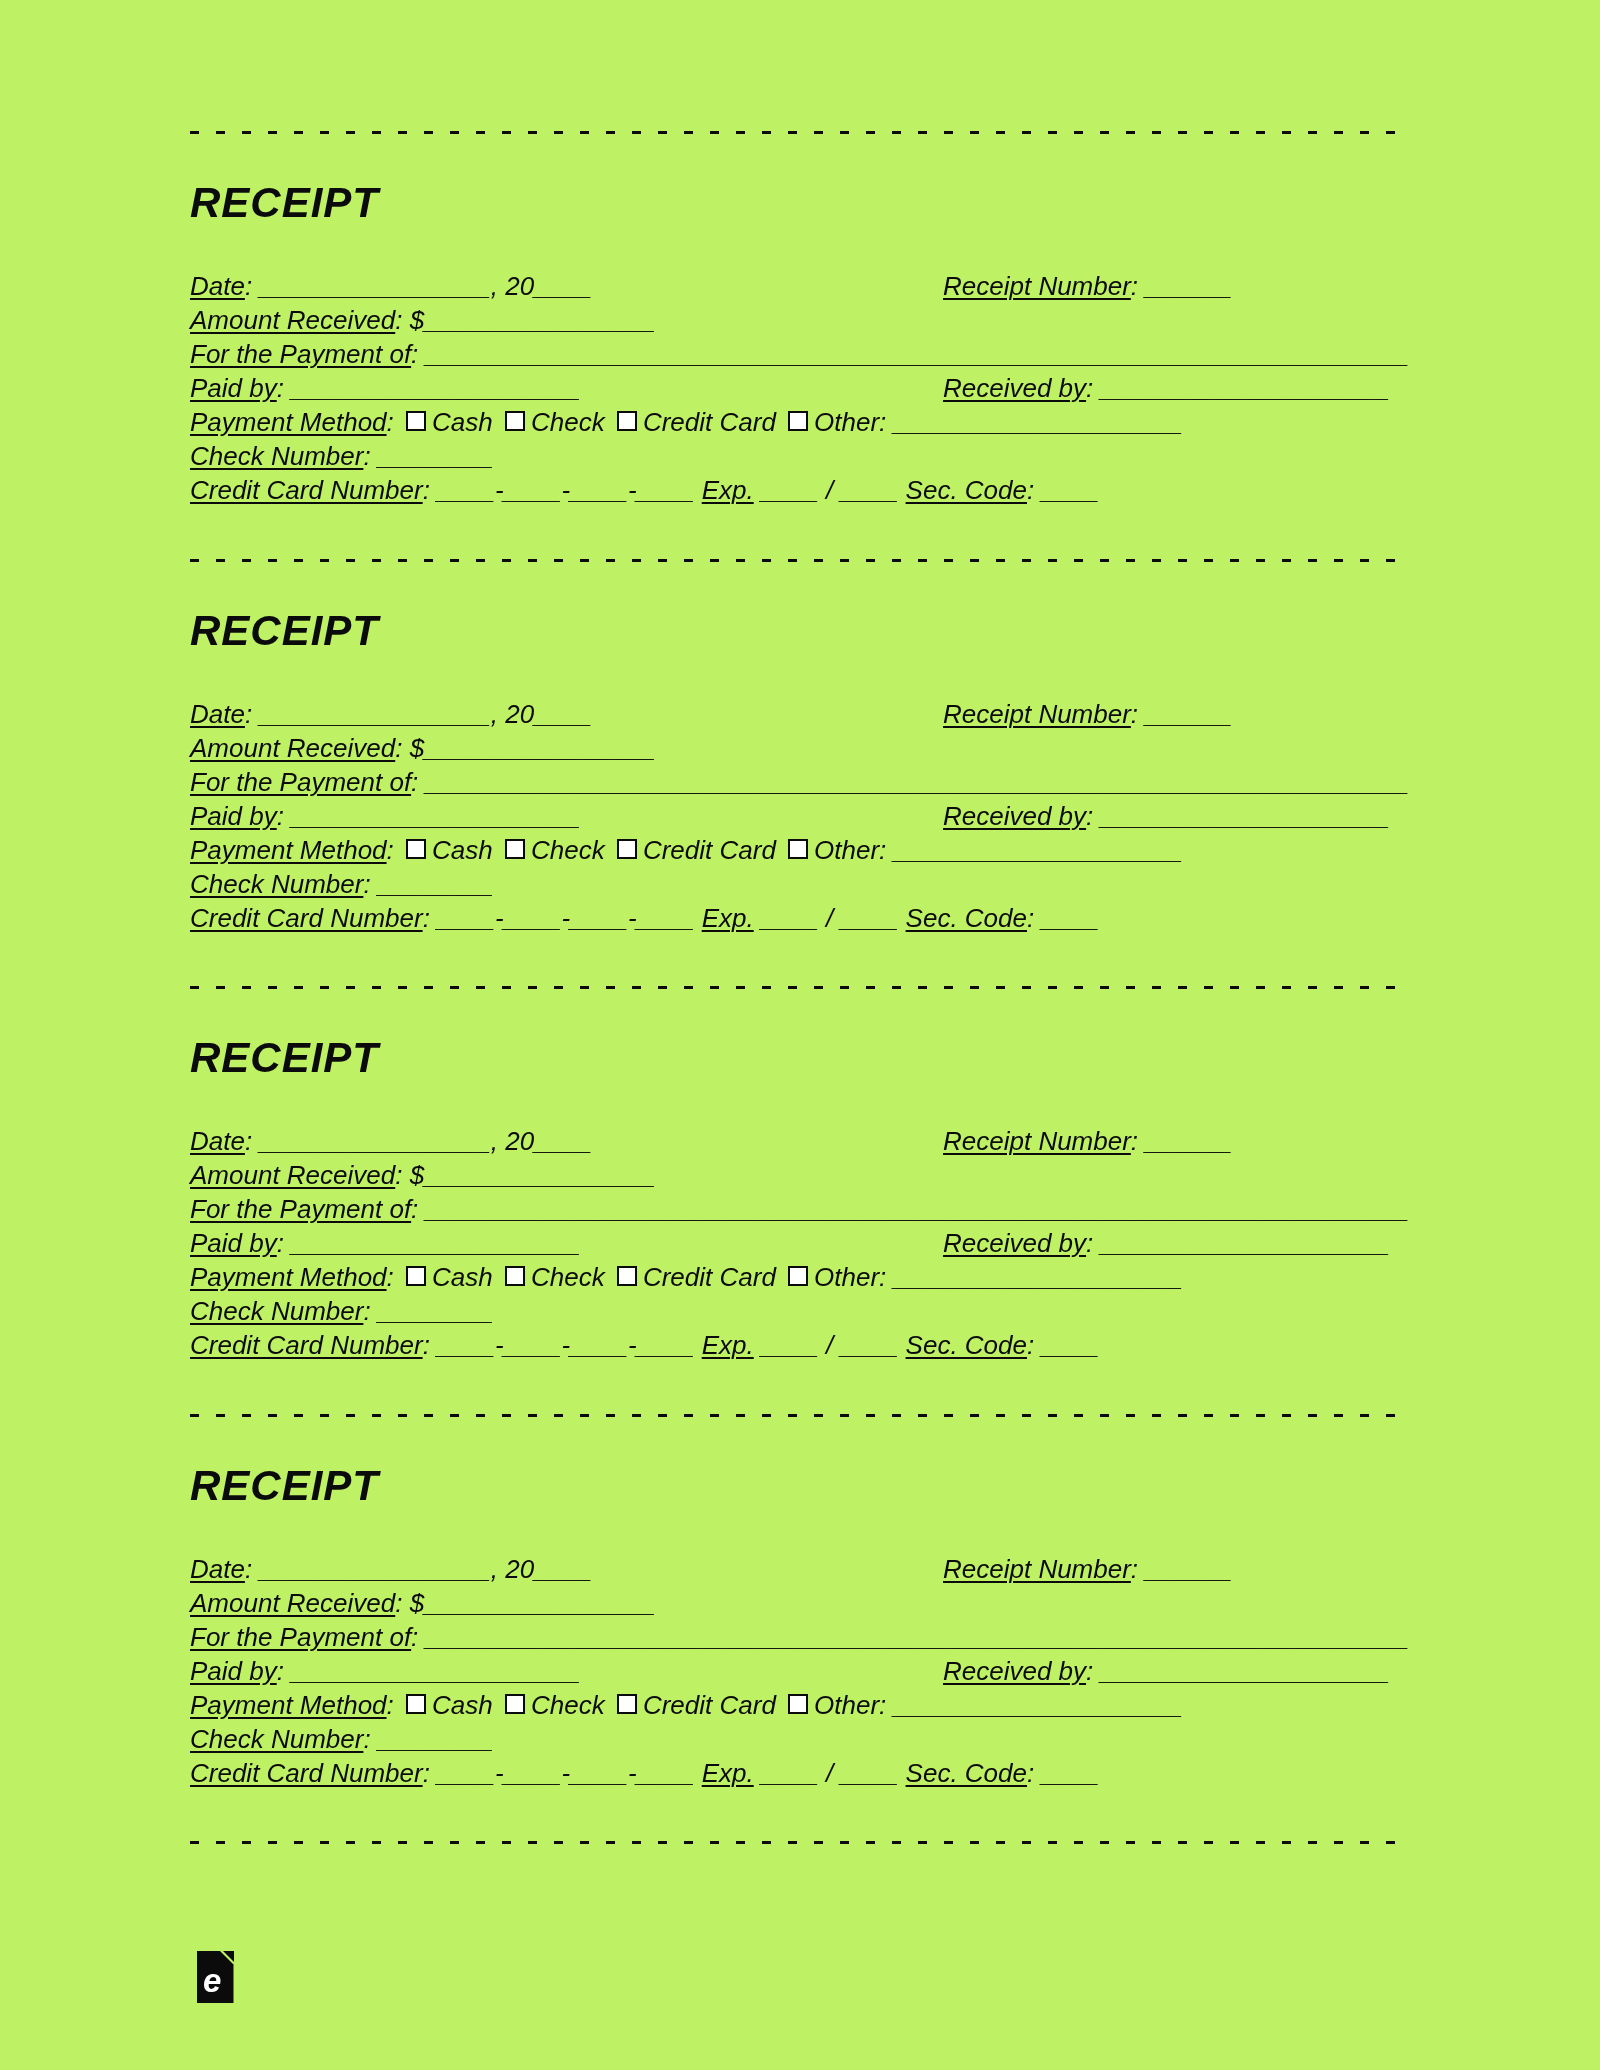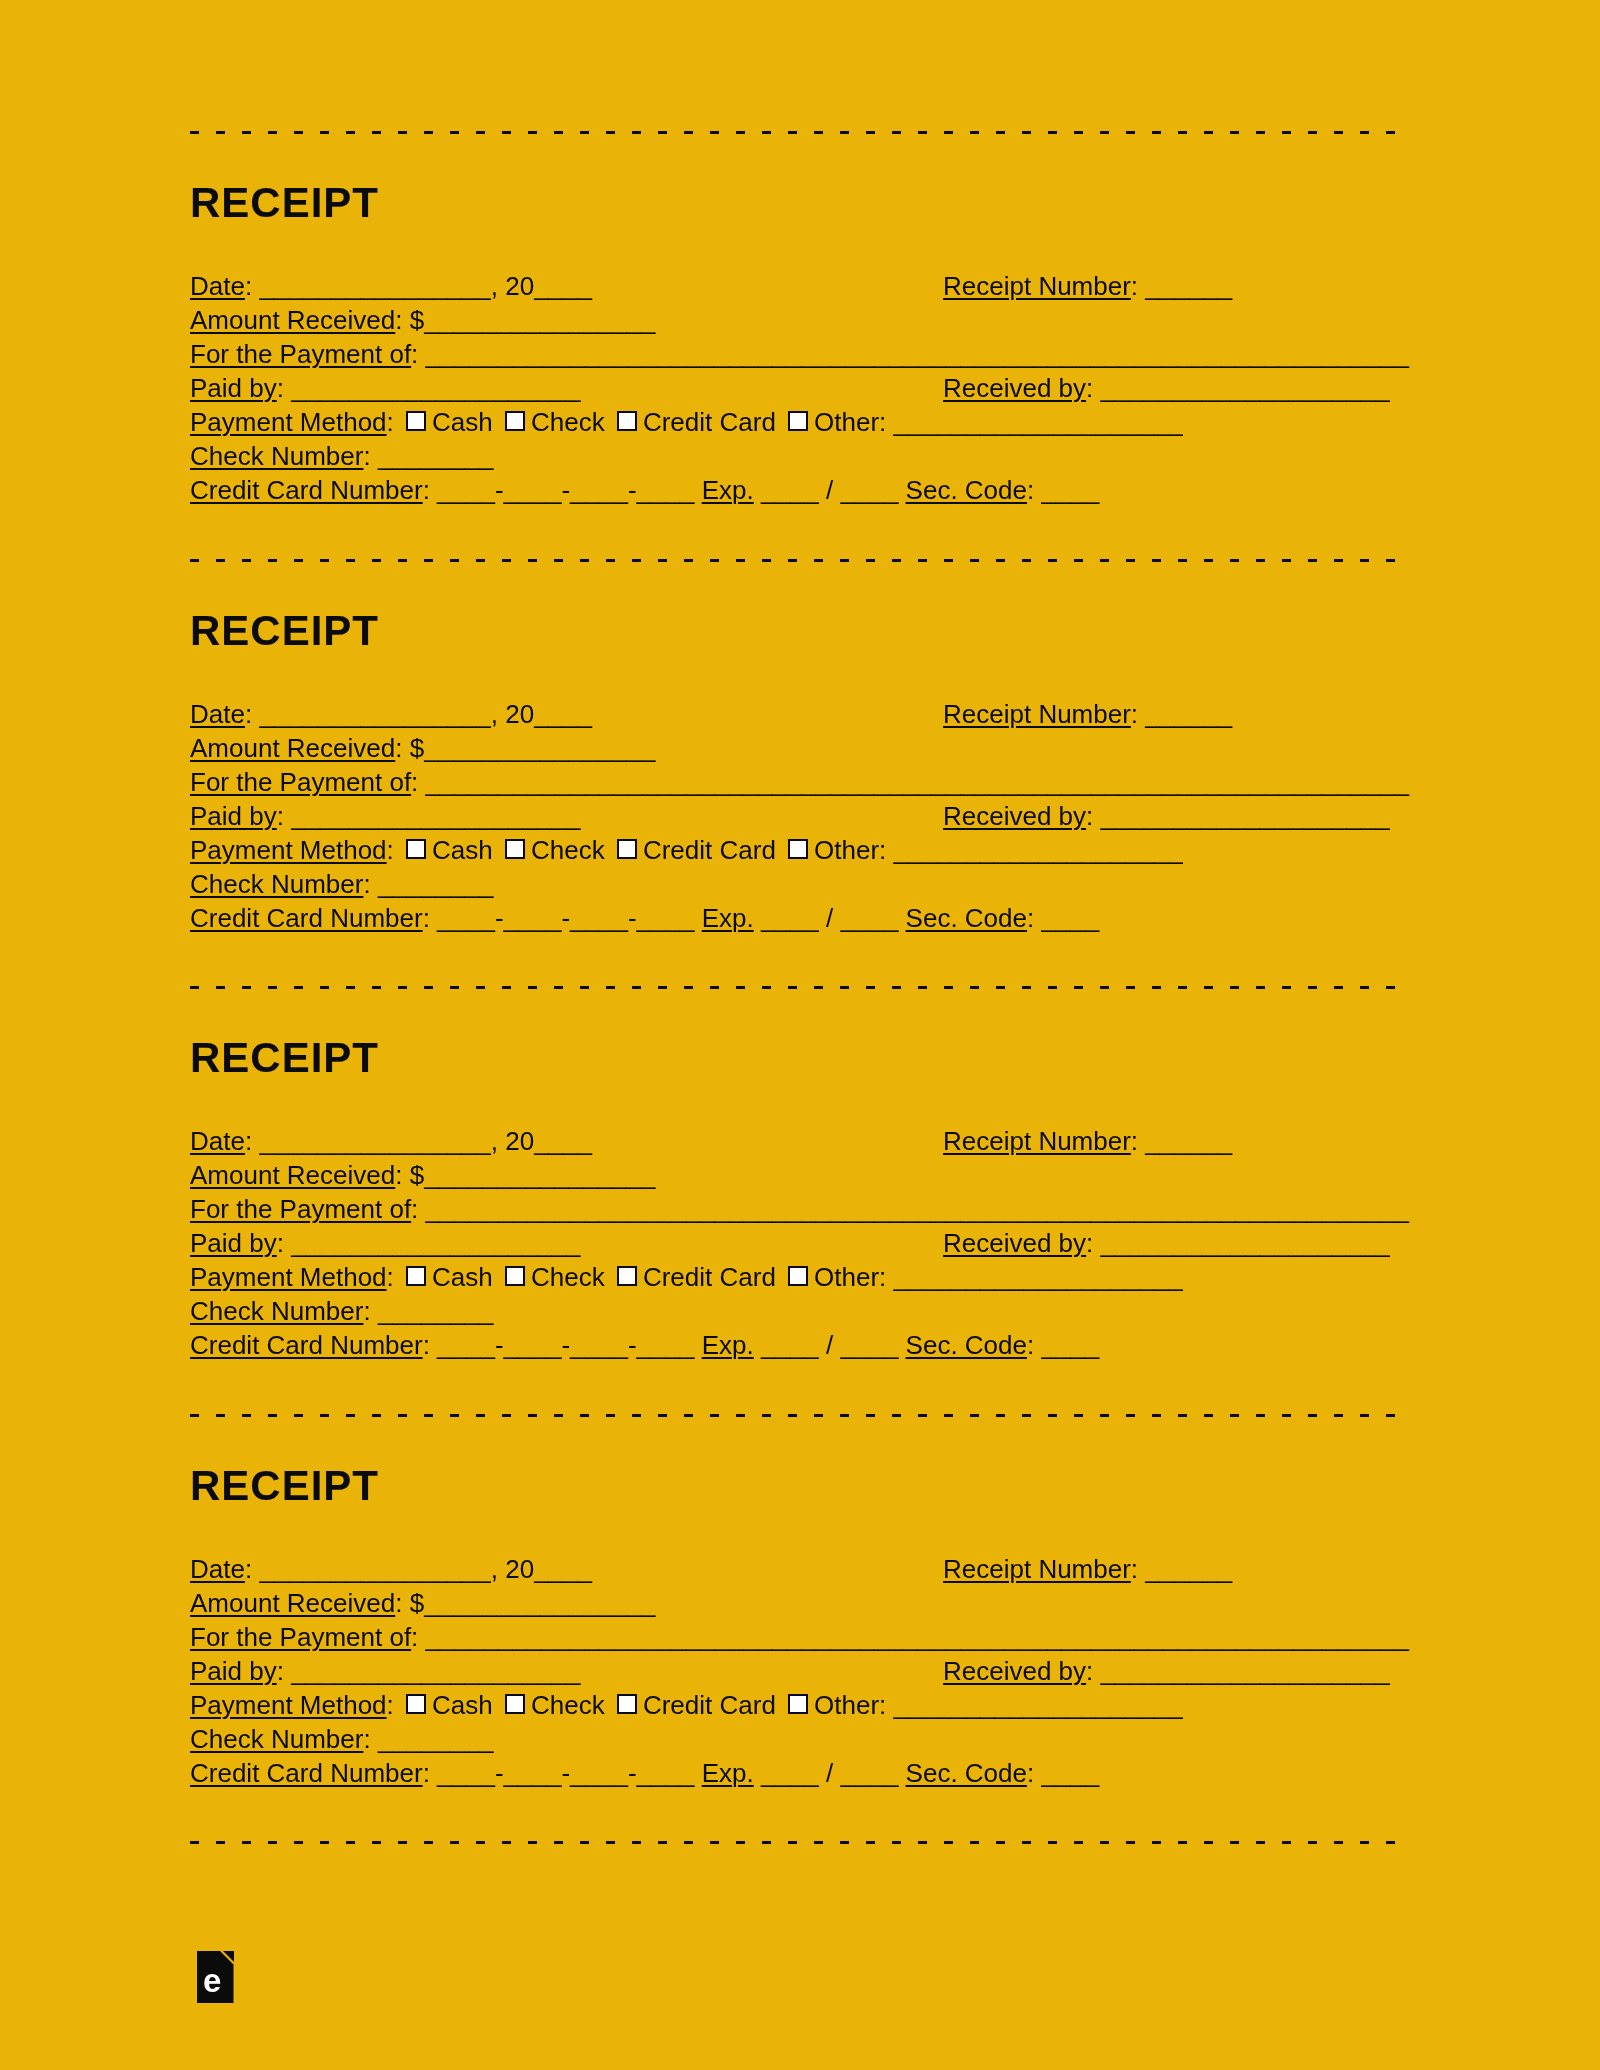--- a/index.html
+++ b/index.html
@@ -1,22 +1,23 @@
 <!DOCTYPE html>
 <html><head>
 <meta charset="utf-8">
 <style>
   html,body { margin:0; padding:0; background:#ffffff; }
   .page {
     position:relative;
     width:1600px; height:2070px;
-    background:#eab308;
+    background:#bef264;
     font-family:"Liberation Sans", sans-serif;
     color:#0b0b0b;
     overflow:hidden;
+    font-style:italic;
   }
   .receipt-block {
     position:absolute; left:190px; width:1220px; height:428px;
   }
   #receipts .receipt-block:nth-of-type(1){ top:131px; }
   #receipts .receipt-block:nth-of-type(2){ top:559px; }
   #receipts .receipt-block:nth-of-type(3){ top:986px; }
   #receipts .receipt-block:nth-of-type(4){ top:1414px; }
   .dash-line {
     position:absolute; left:0; top:0;

